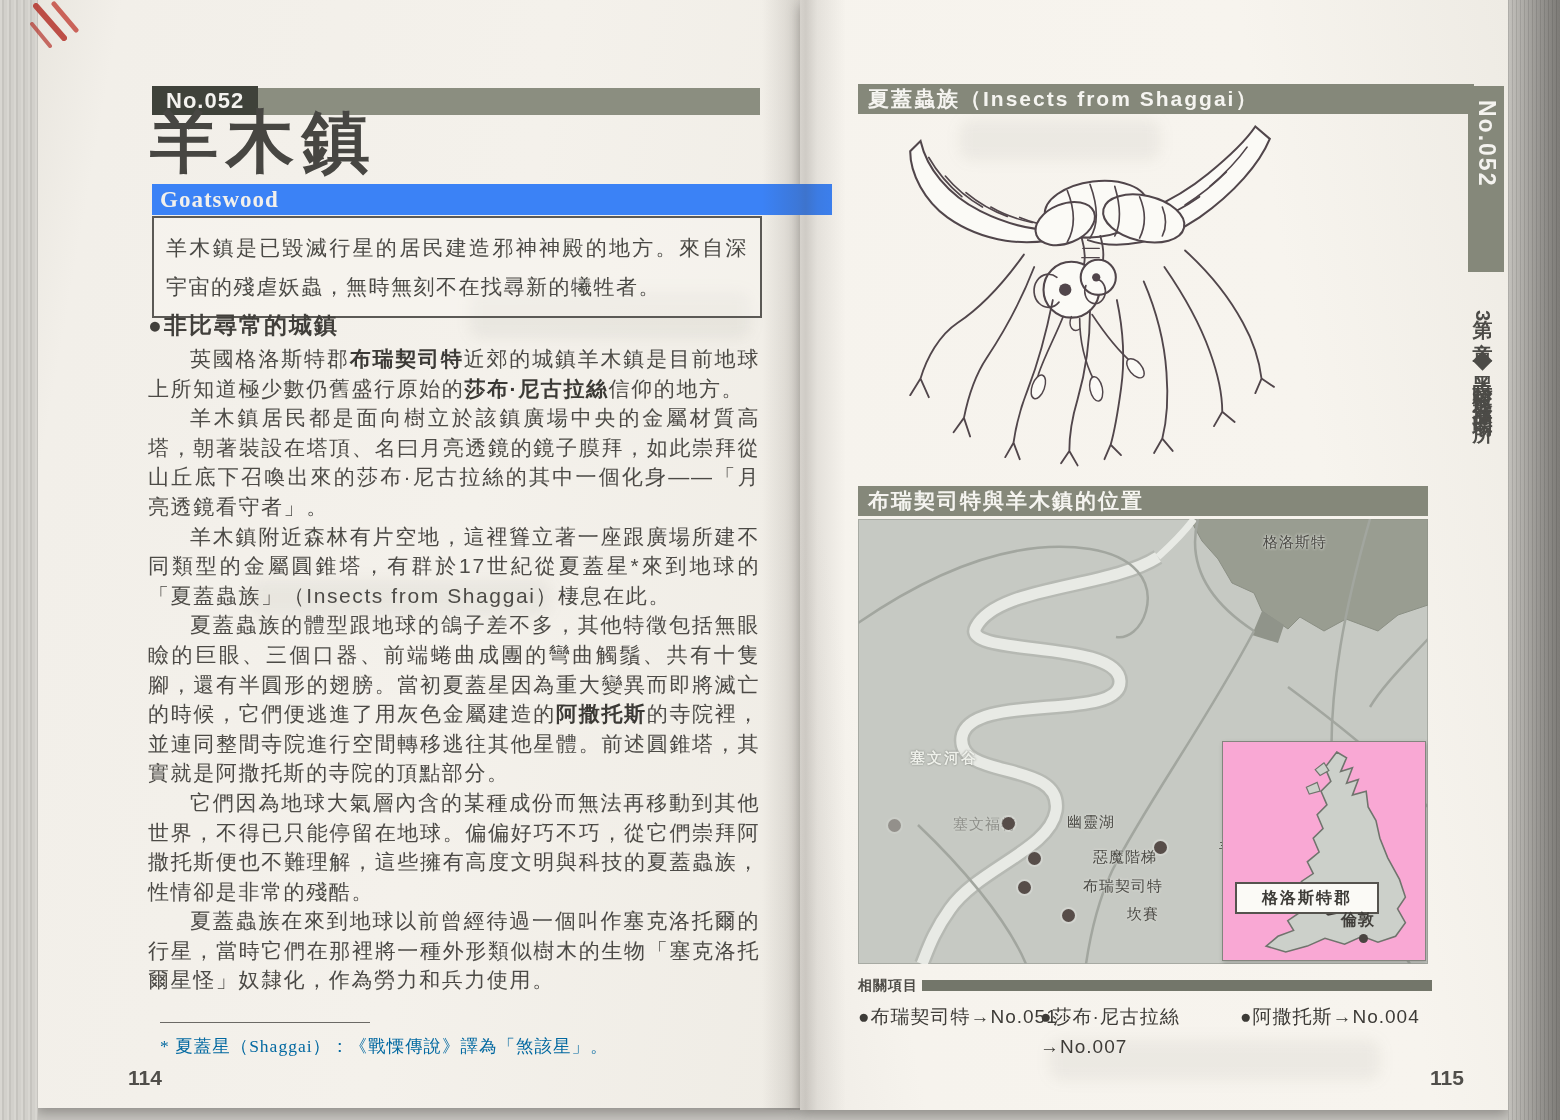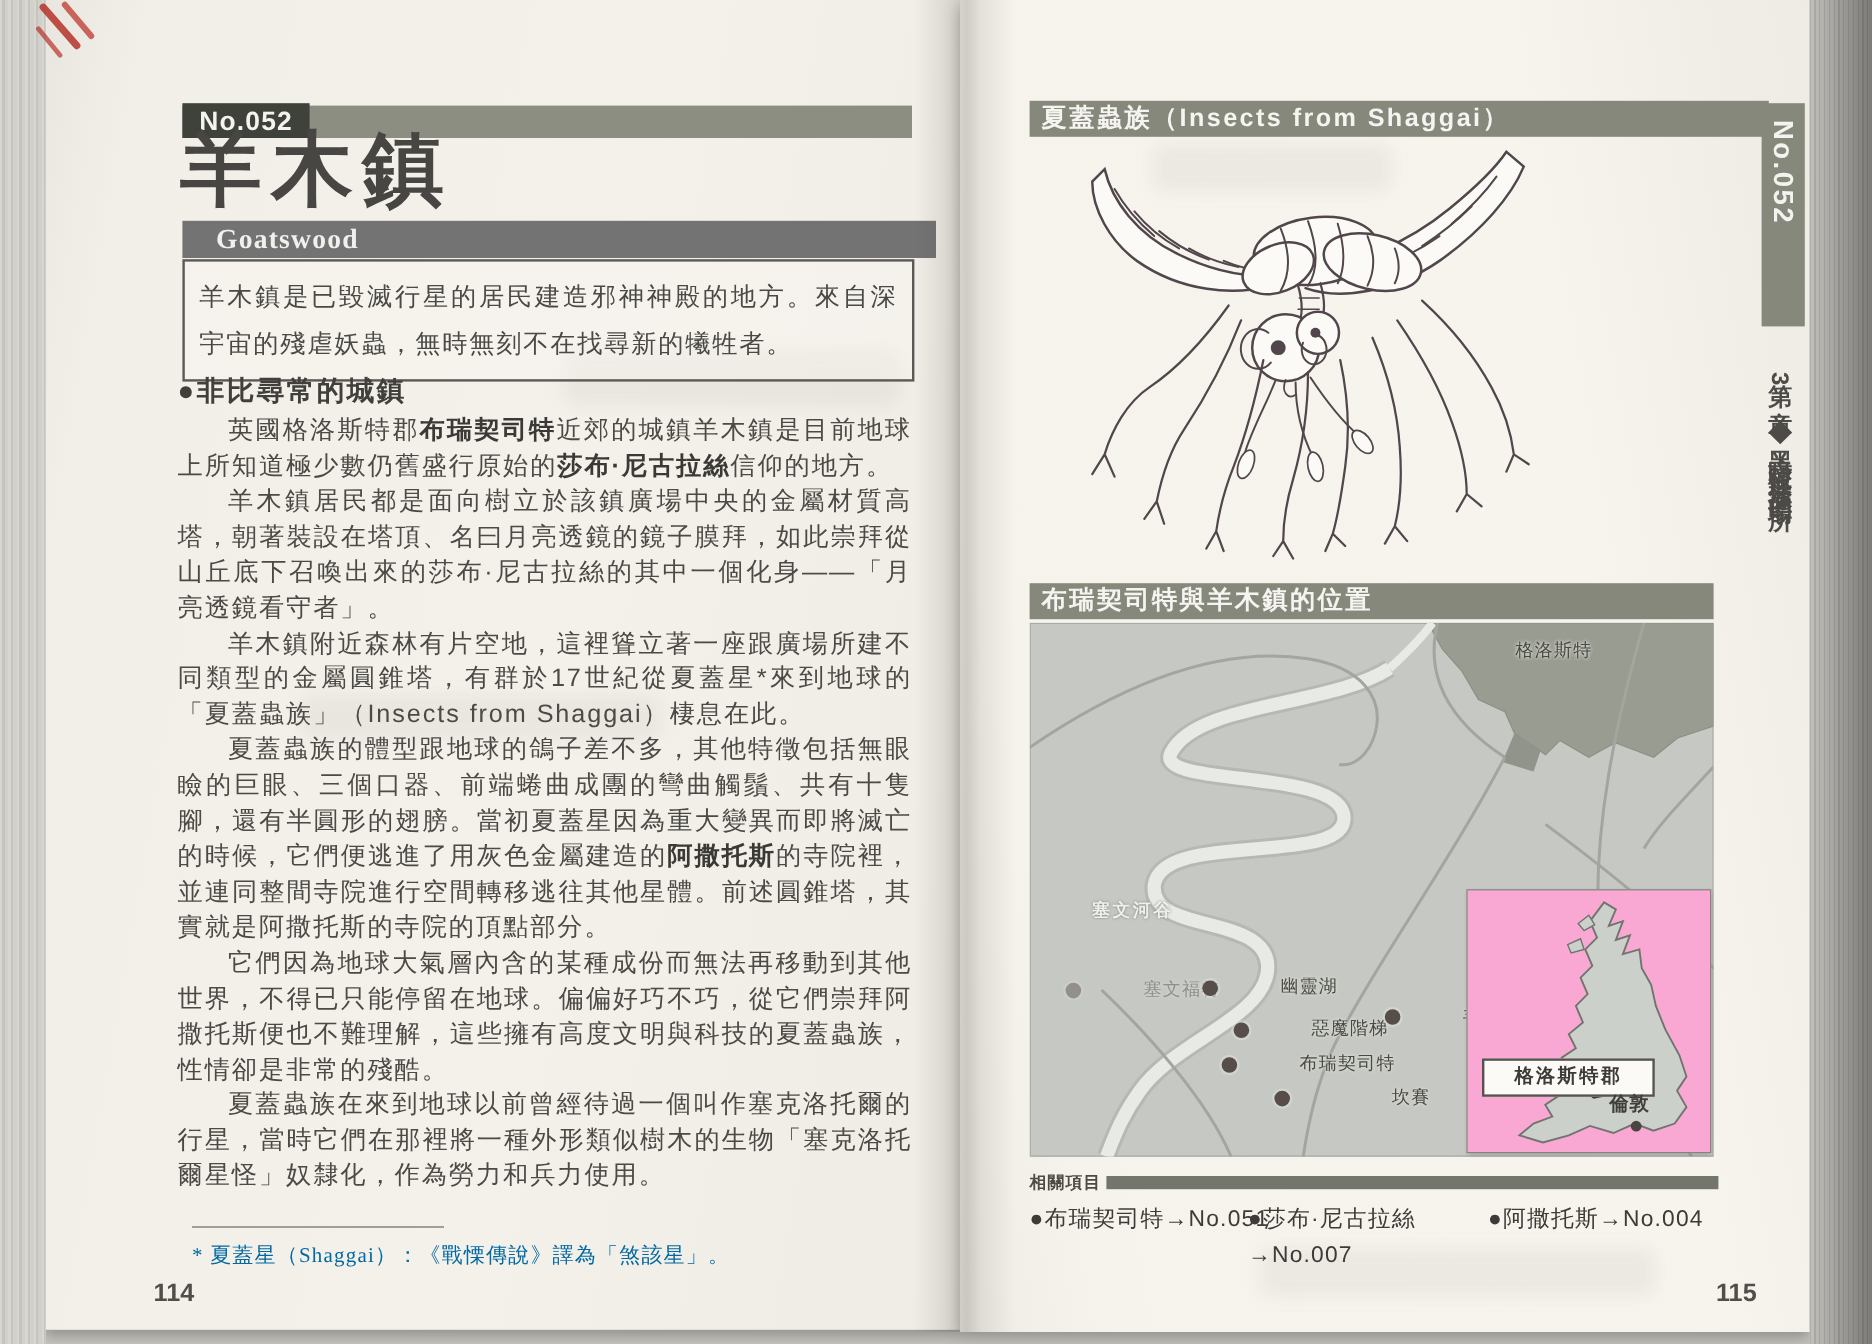--- a/index.html
+++ b/index.html
@@ -19,21 +19,21 @@
     background:repeating-linear-gradient(90deg,#d8d6d1 0 2px,#c6c4bf 2px 4px,#d2d0cb 4px 7px),linear-gradient(90deg,#bab8b3,#dcdad5);}
   #right-edge{left:1508px;top:0;width:52px;height:1120px;
     background:repeating-linear-gradient(90deg,rgba(0,0,0,.10) 0 1px,rgba(0,0,0,0) 1px 4px),linear-gradient(90deg,#c3c1bc,#908e8a 70%,#7d7b77);}
   .bleed{position:absolute;background:rgba(115,112,104,.08);filter:blur(7px);border-radius:10px;pointer-events:none;}
   
   .no-band{left:152px;top:88px;width:608px;height:27px;background:#8b8e80;}
   .no-badge{left:152px;top:86px;height:29px;padding:0 14px;background:#3f423a;color:#f4f3ef;
     font-weight:bold;font-size:22px;line-height:29px;letter-spacing:1px;}
   .main-title{left:150px;top:98px;width:610px;font-size:68px;font-weight:bold;color:#474642;
     letter-spacing:8px;line-height:86px;}
-  .en-band{left:152px;top:184px;width:608px;height:31px;background:#737373;padding-left:20px;}
+  .en-band{left:152px;top:184px;width:680px;height:31px;background:#3b82f6;}
   .en-band span{display:block;padding:3px 0 0 8px;color:#f2f0ec;font-family:"Liberation Serif",serif;
     font-weight:bold;font-size:23px;letter-spacing:1px;}
   .intro-box{left:152px;top:216px;width:582px;border:2px solid #5b5955;background:rgba(250,248,243,.4);
     padding:10px 12px;font-size:21px;line-height:39px;letter-spacing:1.5px;color:#4a4945;text-align:justify;}
   .section-head{left:148px;top:310px;font-size:23px;font-weight:bold;color:#413f3b;letter-spacing:2px;}
   .body-col{left:148px;top:344px;width:612px;font-size:21px;line-height:29.6px;letter-spacing:1.6px;
     color:#4c4a46;text-align:justify;text-justify:inter-ideograph;}
   .body-col p{margin:0;text-indent:2em;}
   .body-col .b{font-weight:bold;color:#3b3935;}
   .footnote-rule{left:160px;top:1022px;width:210px;height:1px;background:#6b6965;}
@@ -203,21 +203,21 @@
     <div class="map-dot" style="left:144px;top:298px;"></div>
     <div class="map-label" style="left:162px;top:294px;">幽靈湖</div>
 
     <div class="map-dot" style="left:170px;top:333px;"></div>
     <div class="map-label" style="left:188px;top:329px;">惡魔階梯</div>
 
     <div class="map-dot" style="left:160px;top:362px;"></div>
     <div class="map-label" style="left:178px;top:358px;">布瑞契司特</div>
 
     <div class="map-dot" style="left:204px;top:390px;"></div>
-    <div class="map-label" style="left:222px;top:386px;margin-left:33px;">坎賽</div>
+    <div class="map-label" style="left:222px;top:386px;">坎賽</div>
 
     <div class="map-dot" style="left:296px;top:322px;"></div>
     <div class="map-label" style="left:314px;top:318px;">羊木鎮</div>
 
     <div id="inset">
       <svg width="202" height="218" viewBox="0 0 206 222">
         <path d="M116,10 L126,16 L120,30 L132,26 L126,42 L138,38 L132,54 L146,50 L148,66 L156,80 L160,98 L168,118 L180,140 L186,158 L178,170 L186,184 L176,198 L158,204 L142,198 L124,206 L104,200 L86,208 L64,214 L44,208 L56,198 L72,192 L66,182 L78,174 L72,162 L86,154 L80,142 L92,134 L86,122 L98,112 L92,98 L102,88 L96,74 L106,64 L100,50 L110,40 L104,26 Z" fill="#ccd0ca" stroke="#70746d" stroke-width="1.6"></path>
         <path d="M94,28 l9,-7 l5,8 l-9,5 Z M85,46 l11,-5 l3,9 l-11,3 Z" fill="#ccd0ca" stroke="#70746d" stroke-width="1.2"></path>
         <path d="M100,164 l17,-5 l11,6 l-6,9 l-15,3 l-9,-7 Z" fill="#3f3b38" stroke="none"></path>
         <path d="M104,150 v14" stroke="#55534e" stroke-width="1.5"></path>

